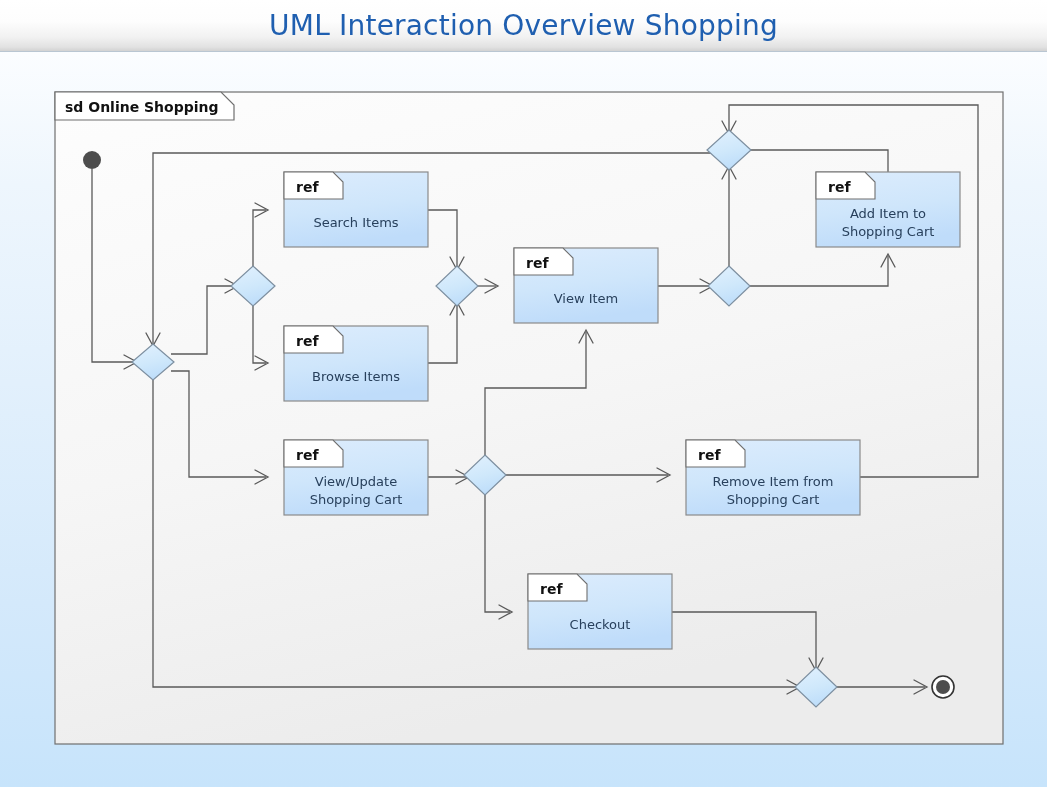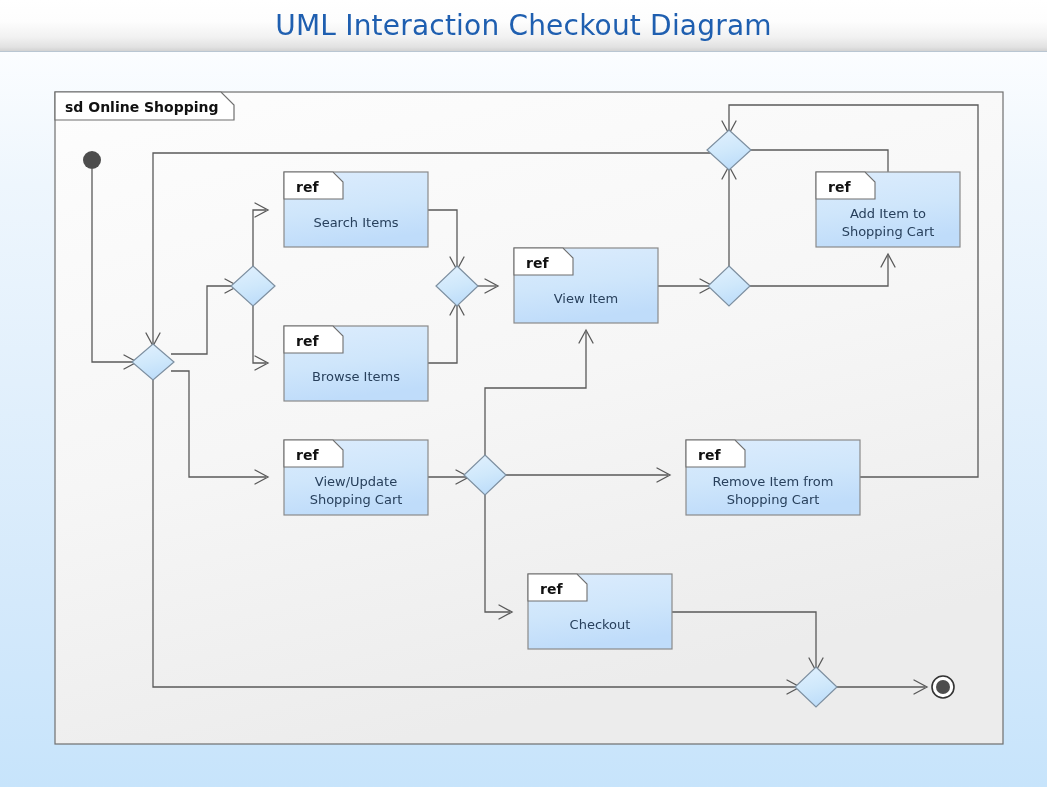--- a/index.html
+++ b/index.html
@@ -128,21 +128,21 @@
     fill: #4d4d4d;
     stroke: none;
   }
 </style>
 </head>
 <body>
 
 <div id="page">
 
   <div id="title-bar">
-    <div id="title-text">UML Interaction Checkout Diagram</div>
+    <div id="title-text">UML Interaction Overview Shopping</div>
   </div>
 
   <div id="canvas-wrap">
 
     <svg id="diagram" viewBox="0 0 1047 787">
       <defs>
         <linearGradient id="frameGrad" x1="0" y1="0" x2="0.35" y2="1">
           <stop offset="0%" stop-color="#fdfdfd"></stop>
           <stop offset="55%" stop-color="#f6f6f6"></stop>
           <stop offset="100%" stop-color="#ececec"></stop>

